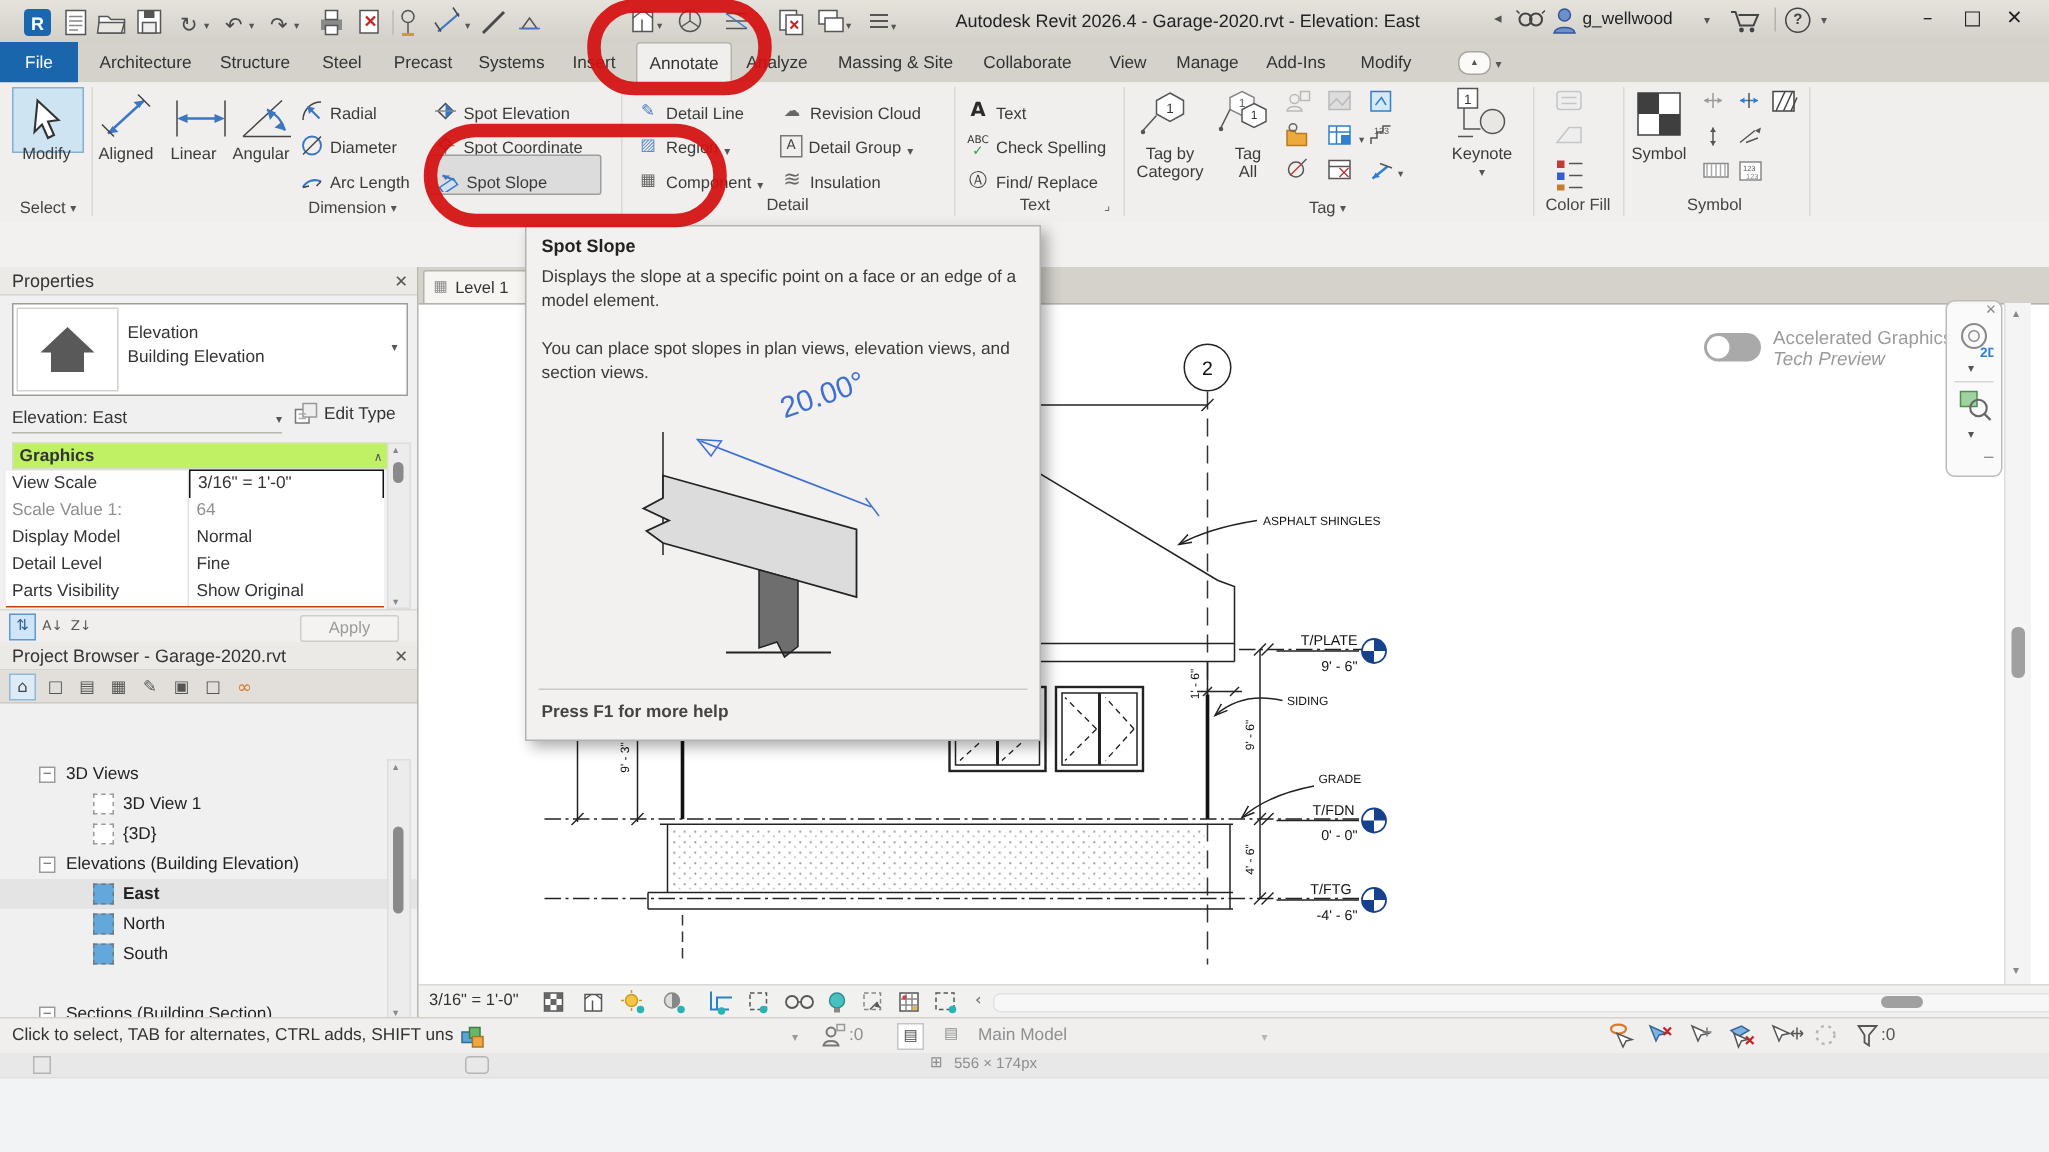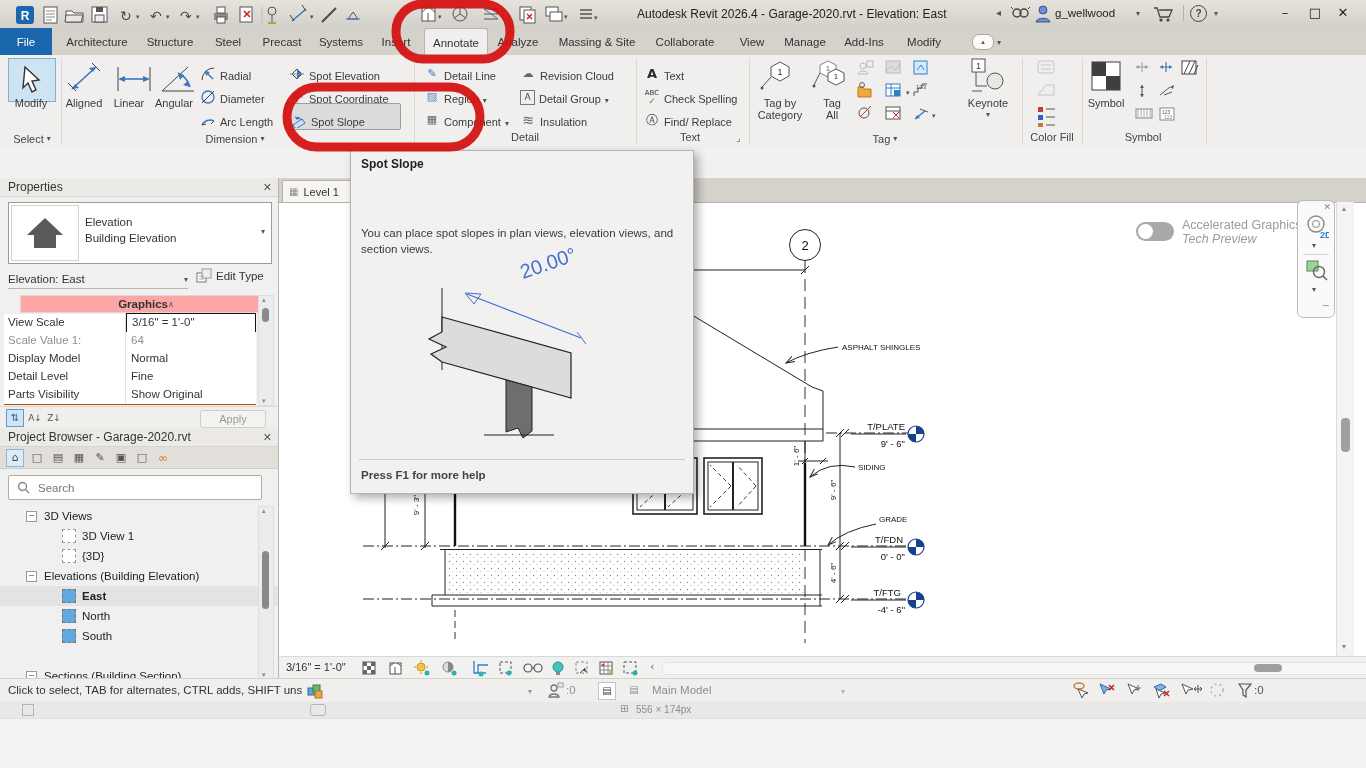--- a/index.html
+++ b/index.html
@@ -747,22 +747,22 @@
         <span class="caret">▾</span>
     </div>
     <div class="abs flex" style="left:196px;top:90px;gap:4px">
       <svg width="16" height="16">
         <rect x="1" y="5" width="9" height="9" fill="#fff" stroke="#777"></rect>
           <rect x="6" y="1" width="9" height="9" fill="#eee" stroke="#999"></rect>
         <path d="M3 8h5M3 11h5" stroke="#aaa"></path>
       </svg>
       <span style="font-size:11.5px">Edit Type</span>
     </div>
-    <div class="abs flex" style="left:20px;top:117px;width:252px;height:18px;background:#fca5a5;border:1px solid #dcd9d4;
-         font-size:11.5px;font-weight:bold;padding-left:4px;box-sizing:border-box;justify-content:center">
+    <div class="abs flex" style="left:8px;top:117px;width:252px;height:18px;background:#bef264;border:1px solid #dcd9d4;
+         font-size:11.5px;font-weight:bold;padding-left:4px;box-sizing:border-box;justify-content:space-between">
       <span>Graphics</span>
       <span class="g" style="font-weight:normal;font-size:8px;color:#555;padding-right:4px">∧<br></span>
     </div>
     <div class="prow" style="top:136px">
       <span class="lab">View Scale</span>
       <span class="val" style="border:1.5px solid #111;margin:-1px 0">3/16" = 1'-0"</span>
     </div>
     <div class="prow" style="top:154px;color:#8f8f8f">
       <span class="lab">Scale Value    1:</span>
         <span class="val">64</span>
@@ -801,27 +801,20 @@
     <div class="abs flex" style="left:0;top:19px;width:278px;height:22px;background:#e2dfda;border-bottom:1px solid #cfccc6;gap:5px;padding-left:6px;box-sizing:border-box">
       <span class="ic16 g" style="border:1px solid #8fb8d8;background:#dcebf7;color:#444;font-size:11px">⌂</span>
       <span class="ic16 g" style="color:#555;font-size:11px">□</span>
       <span class="ic16 g" style="color:#555;font-size:11px">▤</span>
       <span class="ic16 g" style="color:#555;font-size:11px">▦</span>
       <span class="ic16 g" style="color:#555;font-size:11px">✎</span>
       <span class="ic16 g" style="color:#555;font-size:11px">▣</span>
       <span class="ic16 g" style="color:#555;font-size:11px">□</span>
       <span class="ic16 g" style="color:#d77b2f;font-size:12px">∞</span>
     </div>
-    <div class="abs flex" style="left:8px;top:47px;width:254px;height:25px;background:#fff;border:1px solid #b0ada7;border-radius:2px;gap:6px;padding-left:8px;box-sizing:border-box">
-      <svg width="13" height="13">
-        <circle cx="5.5" cy="5.5" r="4" fill="none" stroke="#8a8a8a" stroke-width="1.4"></circle>
-          <path d="M8.5 8.5L12 12" stroke="#8a8a8a" stroke-width="1.4"></path>
-      </svg>
-      <input style="border: none; outline: none; font-size: 11.5px; width: 200px; font-family: &quot;Liberation Sans&quot;, sans-serif; background: transparent;" placeholder="Search">
-    </div>
     <div class="trow" style="top:78px;padding-left:26px">
       <span class="minusbox">−</span>
         <span>3D Views</span>
     </div>
     <div class="trow" style="top:98px;padding-left:62px">
       <span class="viewicon"></span>
         <span>3D View 1</span>
     </div>
     <div class="trow" style="top:118px;padding-left:62px">
       <span class="viewicon"></span>
@@ -950,20 +943,21 @@
       <polygon points="155,229 181,236 181,280 172,287 167,277 155,281" fill="#6e6e6e" stroke="#222"></polygon>
       <line x1="133" y1="284" x2="203" y2="284" stroke="#222" stroke-width="1.2"></line>
       <g>
         <line x1="116" y1="143" x2="230" y2="187" stroke="#3f6fd1" stroke-width="1.2"></line>
         <polygon points="114,142 130,143 123,153" fill="none" stroke="#3f6fd1"></polygon>
         <path d="M226 181l9 12" stroke="#3f6fd1"></path>
         <text x="172" y="128" font-size="20" fill="#3f6fd1" transform="rotate(-19 172 128)">20.00°</text>
       </g>
     </svg>
     <div class="abs nosel" style="left:10px;top:6px;font-weight:bold;font-size:12px;color:#222">Spot Slope</div>
+    <div class="abs" style="left:10px;top:26px;width:322px;line-height:1.4">Displays the slope at a specific point on a face or an edge of a model element.</div>
     <div class="abs" style="left:10px;top:74px;width:322px;line-height:1.4">You can place spot slopes in plan views, elevation views, and section views.</div>
     <div class="abs" style="left:8px;top:308px;width:326px;height:1px;background:#c9c9c9"></div>
     <div class="abs" style="left:10px;top:318px;font-weight:bold;color:#444">Press F1 for more help</div>
   </div>
 
   <svg class="abs" style="left:0;top:0;z-index:200;pointer-events:none" width="1366" height="768">
     <rect x="396" y="4" width="114" height="55" rx="27" fill="none" stroke="#d40f0f" stroke-width="9" opacity="0.93"></rect>
     <rect x="287" y="87" width="193" height="60" rx="30" fill="none" stroke="#d40f0f" stroke-width="9" opacity="0.93"></rect>
   </svg>
 

